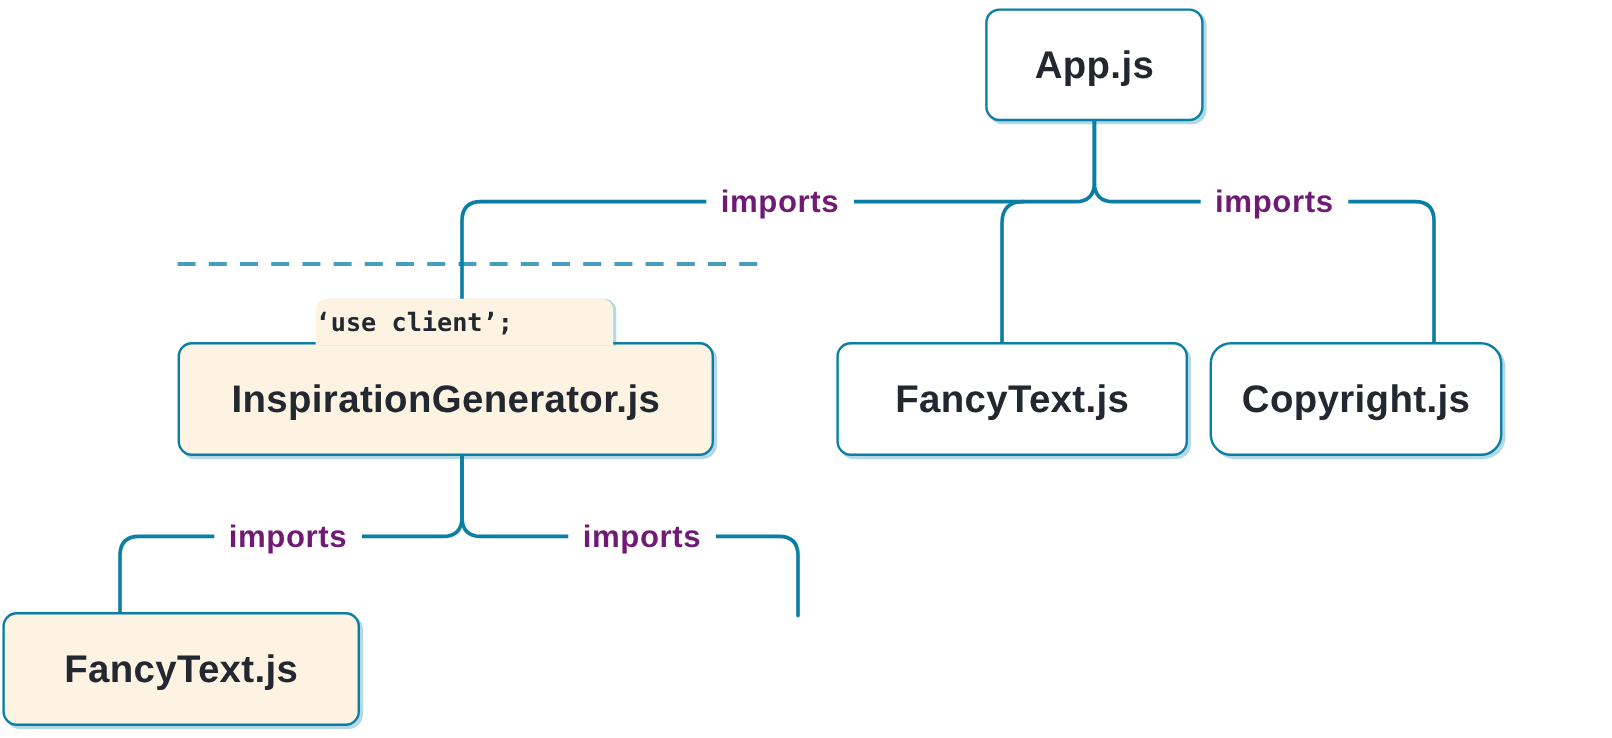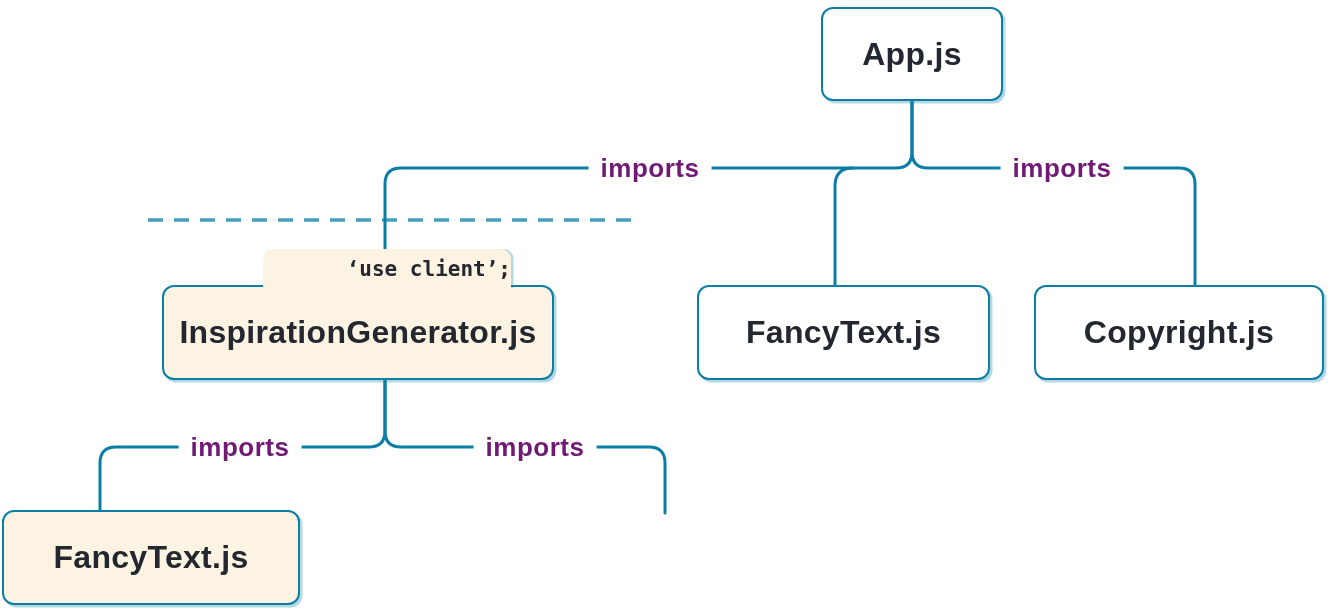--- a/index.html
+++ b/index.html
@@ -35,21 +35,21 @@
     letter-spacing: 0.3px;
     z-index: 2;
   }
   .node.server { background: #ffffff; }
   .node.client { background: #fdf3e3; }
 
   .directive {
     position: absolute;
     display: flex;
     align-items: center;
-    justify-content: flex-end;
+    justify-content: flex-start;
     background: #fdf3e3;
     border-radius: 10px 10px 0 0;
     font-family: "DejaVu Sans Mono", monospace;
     font-weight: 700;
     font-size: 21px;
     color: #23272f;
     z-index: 3;
     box-shadow: 2.5px 0 0 rgba(8, 126, 164, 0.30);
   }
 
@@ -81,29 +81,29 @@
   </svg>
 
   <div class="node server" style="left:821px; top:7px; width:182px; height:94px;">
     <span>App.js</span>
   </div>
 
   <div class="directive" style="left:263px; top:249px; width:248px; height:39px;">
     <span>‘use client’;</span>
   </div>
 
-  <div class="node client" style="left:162px; top:285px; width:392px; height:95px;">
+  <div class="node client" style="left:148px; top:285px; width:447px; height:95px;">
     <span>InspirationGenerator.js</span>
   </div>
 
   <div class="node server" style="left:697px; top:285px; width:293px; height:95px;">
     <span>FancyText.js</span>
   </div>
 
-  <div class="node server" style="left:1034px; top:285px; width:290px; height:95px;">
+  <div class="node server" style="left:1008px; top:285px; width:244px; height:95px;border-radius:18px;">
     <span>Copyright.js</span>
   </div>
 
   <div class="node client" style="left:2px; top:510px; width:298px; height:95px;">
     <span>FancyText.js</span>
   </div>
 
 
   <span class="edge-label" style="left:650px; top:168px;">imports</span>
 

